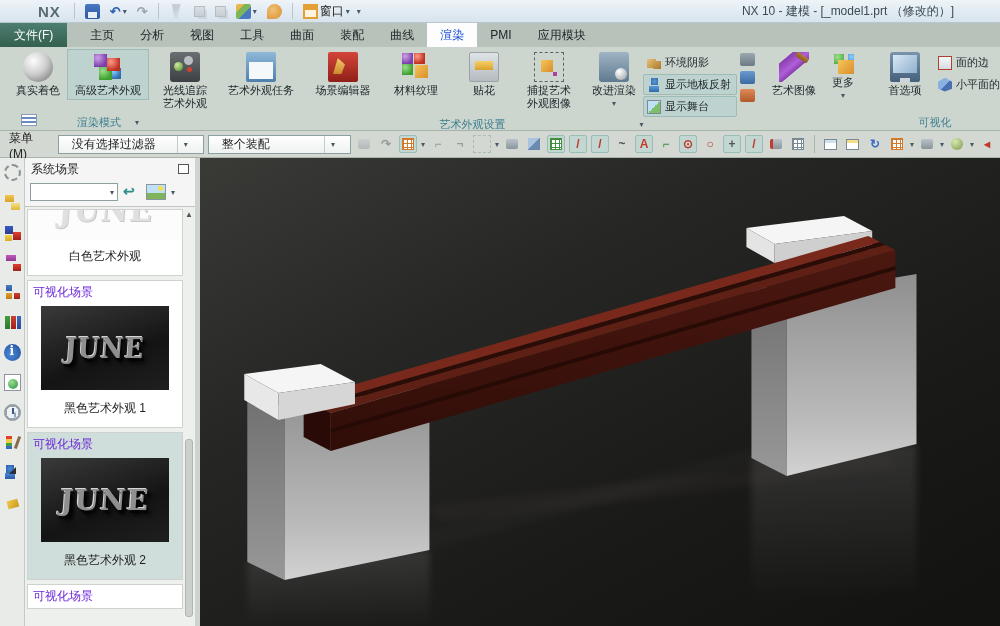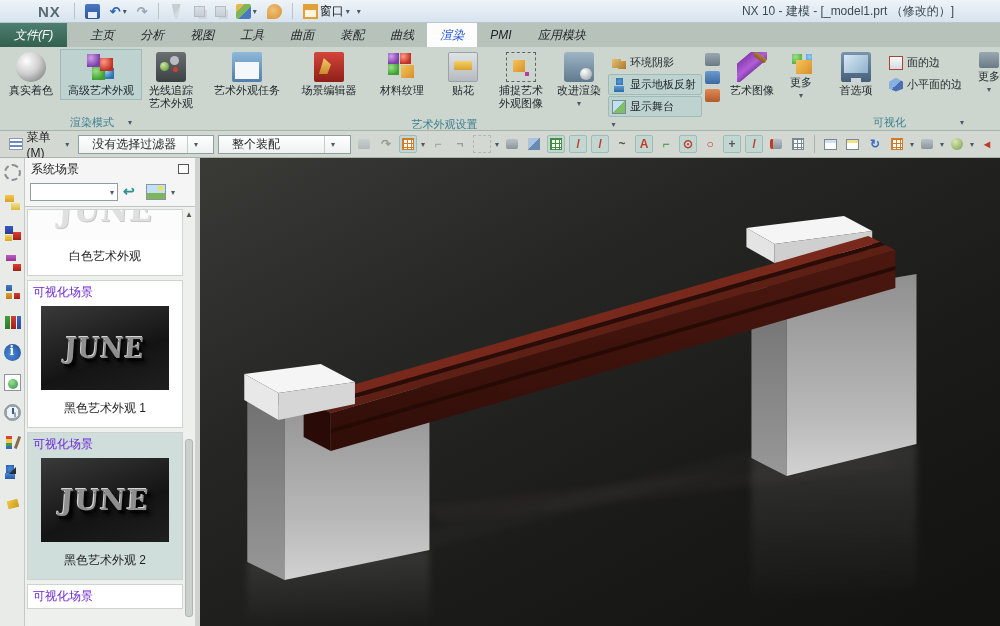--- a/index.html
+++ b/index.html
@@ -21,33 +21,33 @@
   .i-copy { background:linear-gradient(#d8dce0,#c2c8ce); border:1px solid #aab2ba; box-shadow:3px 3px 0 -1px #cdd3d8; width:11px; height:11px; opacity:.8;}
   .i-img { background:linear-gradient(135deg,#e8b64a 0 30%,#7fb55a 30% 60%,#4a78c2 60% 100%); border-radius:2px; }
   .i-touch { background:radial-gradient(circle at 40% 40%,#f0c27a,#d98e2b); border-radius:50% 50% 50% 10%; }
   .i-window { border:2px solid #e3a037; background:#fdf3df; }
   .i-window:after { content:""; position:absolute; left:0; top:0; right:0; height:4px; background:#e3a037; }
   .dd { font-size:8px; color:#4a5a64; }
   .win-title { margin-left:auto; margin-right:40px; color:#3c4a52; font-size:12px; }
 
   
   .tabbar { height:24px; background:#b7c3ba; display:flex; align-items:stretch; }
-  .tab { padding:0 13px; display:flex; align-items:center; color:#20262a; cursor:default;font-style:italic; }
+  .tab { padding:0 13px; display:flex; align-items:center; color:#20262a; cursor:default; }
   .tab-file { background:linear-gradient(#4d7e70,#33604f); color:#fff; padding:0 14px; margin-right:10px; }
   .tab.active { background:#fcfdfc; color:#1d4ed8; }
 
   
   .ribbon { height:84px; background:#ccd6cf; border-bottom:1px solid #a7b4aa; display:flex; }
   .rgroup { display:flex; flex-direction:column; padding:2px 2px 0 2px; }
   .rgroup-body { flex:1; display:flex; align-items:flex-start; }
   .rgroup-label { height:16px; font-size:11px; color:#3d7e8e; display:flex; align-items:center; justify-content:center; gap:14px; }
   .rsep { width:1px; background:#aab7ac; margin:3px 1px; }
   .rbtn { width:64px; text-align:center; font-size:11px; line-height:13px; color:#1c2428;
     display:flex; flex-direction:column; align-items:center; padding:2px 1px; border:1px solid transparent; }
-  .rbtn.w80{ width:82px; } .rbtn.w58{ width:58px; }
+  .rbtn.w80{ width:82px; } .rbtn.w58{ width:58px;margin-left:7px; }
   .rbtn.active { background:#bed3d0; border:1px solid #9cbcb8; border-radius:0; }
   .bicon { width:30px; height:30px; margin-bottom:2px; position:relative; display:block; }
 
   .ic-sphere { background:radial-gradient(circle at 35% 30%,#fdfdfd,#cfcfcf 45%,#8f8f8f 80%); border-radius:50%; }
   .ic-balls { background:
      radial-gradient(circle at 30% 30%,#d0a0e8,#7a3fa8 70%) 1px 2px/13px 13px no-repeat,
      radial-gradient(circle at 30% 30%,#ff9a8a,#c03020 70%) 14px 6px/13px 13px no-repeat,
      radial-gradient(circle at 30% 30%,#9ae08a,#3f9f2f 70%) 6px 15px/13px 13px no-repeat,
      radial-gradient(circle at 30% 30%,#8ad0ff,#2f6faf 70%) 17px 16px/11px 11px no-repeat; }
   .ic-raytrace { background:linear-gradient(#6a6f72,#3c4042); border-radius:3px; }
@@ -95,21 +95,21 @@
   .si-faceedge { border:1px solid #b04030; background:linear-gradient(#f5f8fa,#d5dde2); }
   .si-facet { background:linear-gradient(135deg,#8ab0e0 0 50%,#4a6fb0 50% 100%); clip-path:polygon(50% 0,100% 30%,100% 80%,50% 100%,0 80%,0 30%); }
   .mini-col { display:flex; flex-direction:column; gap:5px; padding:4px 3px 0 3px; }
   .mic { width:15px; height:13px; border-radius:2px; }
   .mi-1 { background:linear-gradient(#9aa8b0,#6a7a84); }
   .mi-2 { background:linear-gradient(#6a9ad0,#3a6aa0); }
   .mi-3 { background:linear-gradient(#e08a5a,#b05a2a); }
 
   
   .selbar { height:27px; background:#d3d8d3; border-bottom:1px solid #aab4ab; display:flex; align-items:center; padding:0 4px; gap:4px; }
-  .menu-btn { display:flex; align-items:center; gap:4px; padding:2px 5px; }
+  .menu-btn { display:flex; align-items:center; gap:4px; padding:2px 5px;flex-direction:column; }
   .mi-stack { width:16px; height:12px; background:linear-gradient(#fff 0 2px,#6a8ac2 2px 4px,#fff 4px 6px,#6a8ac2 6px 8px,#fff 8px 10px,#6a8ac2 10px 12px); border:1px solid #8a9ab0; }
   .combo { height:19px; background:linear-gradient(#ffffff,#eef2f0); border:1px solid #8ca0a0; display:flex; align-items:center; padding:0 13px; font-size:12px; color:#222; }
   .combo .dd { margin-left:auto; padding-left:6px; border-left:1px solid #c2cccc; height:100%; display:flex; align-items:center; padding-right:2px;}
   .c1 { width:153px; } .c2 { width:150px; }
   .tbi { width:18px; height:18px; display:inline-flex; align-items:center; justify-content:center;
     font-size:12px; font-weight:bold; color:#555; border:1px solid transparent; position:relative; flex:none;}
   .tbi.hl { background:#c2d6d2; border-color:#9cbcb8; border-radius:2px; }
   .tbi.dim { opacity:.45; }
   .glyph-red { color:#c23a2a; } .glyph-blue { color:#3a6ac2; } .glyph-green { color:#3f8f3f; }
   .tsep { width:1px; height:18px; background:#aab4ab; margin:0 3px; }

